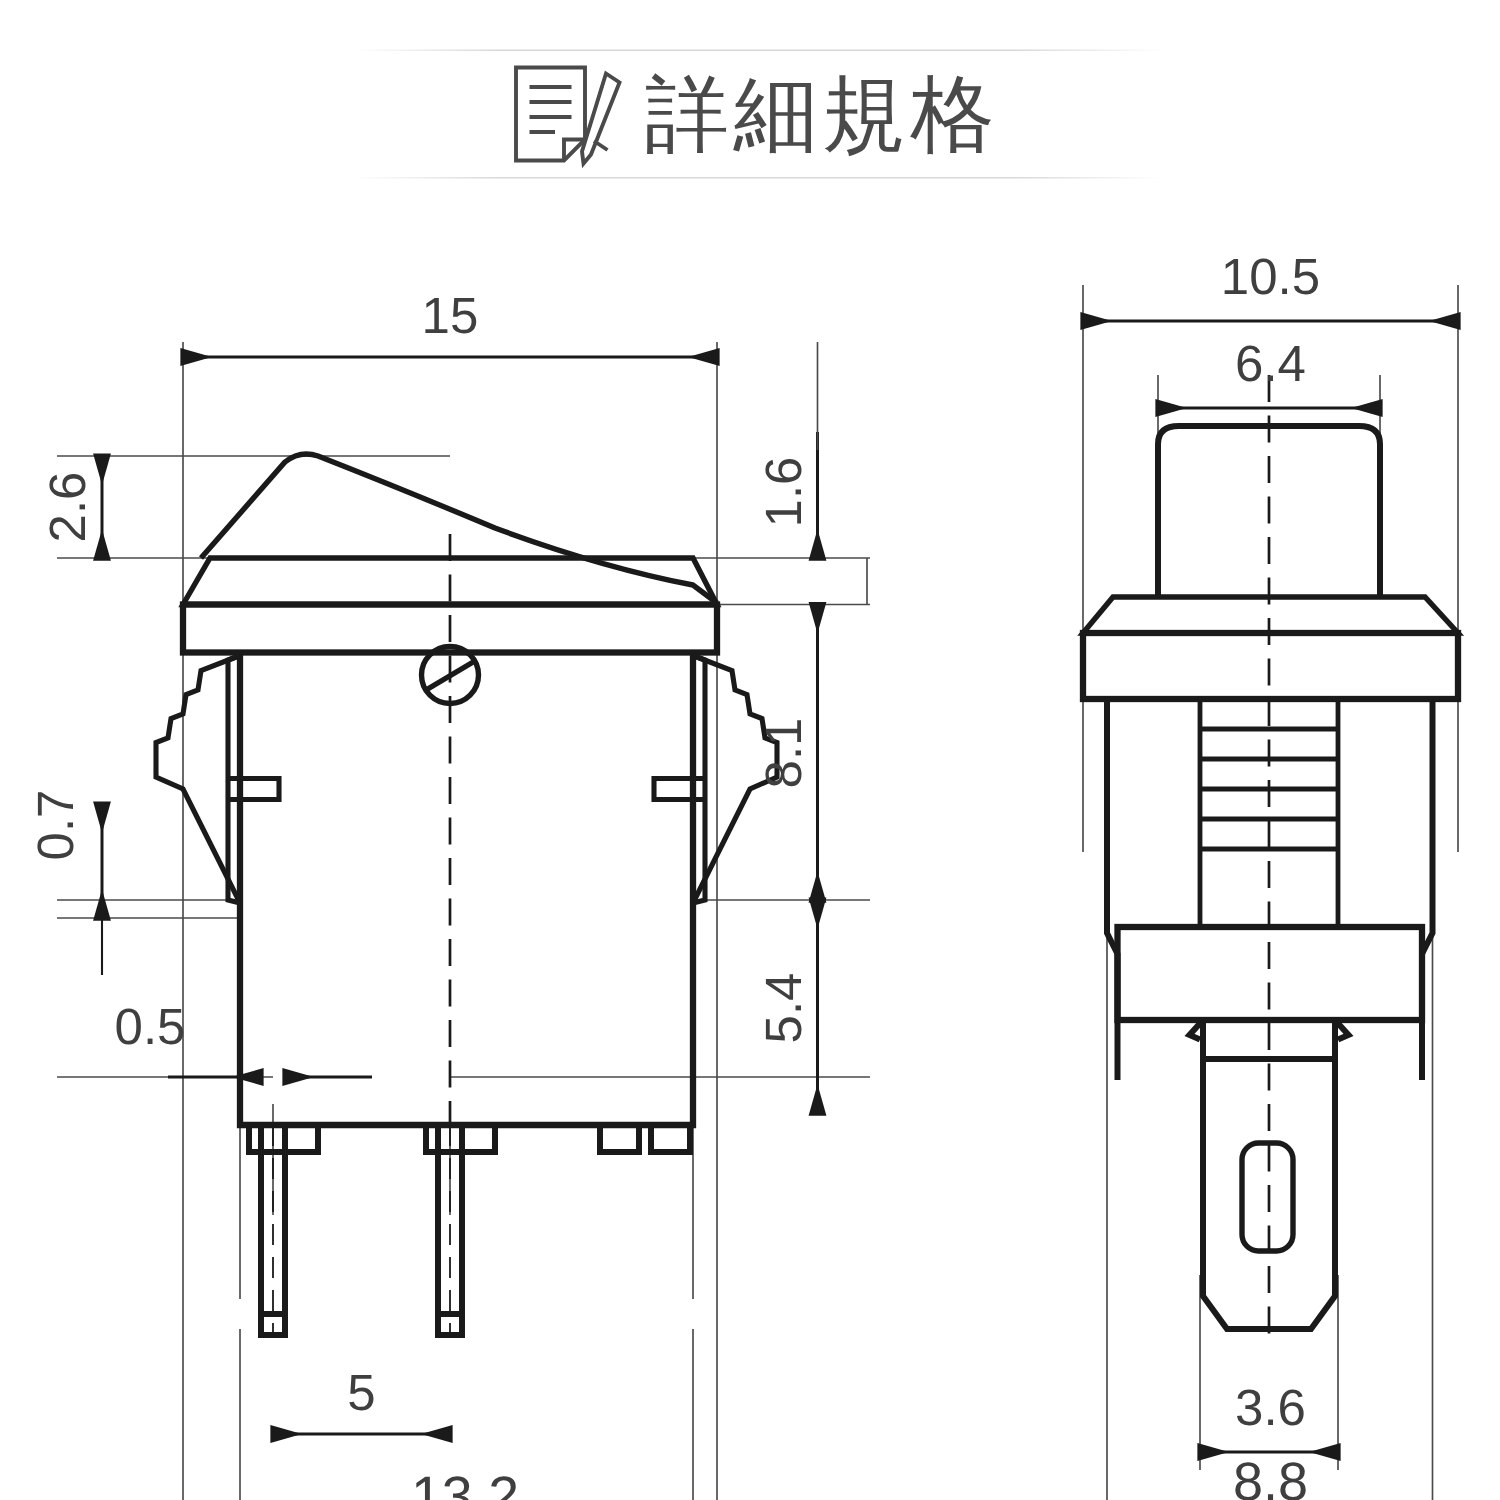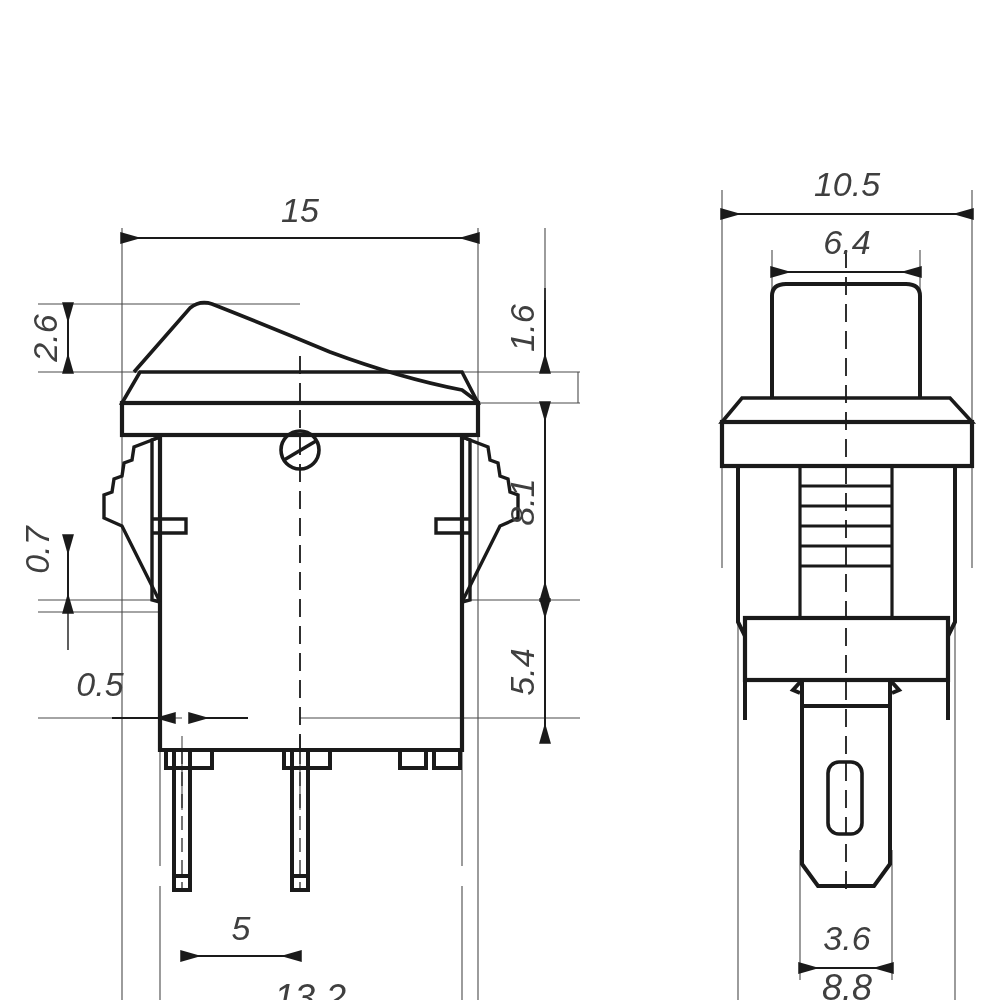--- a/index.html
+++ b/index.html
@@ -29,30 +29,55 @@
     display:flex;align-items:center;justify-content:center;gap:4px;
   }
   #doc-pen-icon{display:block;}
   #title-text{
     font-size:56px;line-height:1;letter-spacing:3px;
     color:#4a4a4a;font-weight:400;white-space:nowrap;
     font-family:"DejaVu Sans","Liberation Sans",sans-serif;
   }
 
   
-  #drawing{position:absolute;left:0;top:150px;width:1000px;height:850px;font-style:italic;}
+  #drawing{position:absolute;left:0;top:150px;width:1000px;height:850px;}
   #drawing svg{display:block;}
 
   .no-sel{user-select:none;}
 </style>
 </head>
 <body>
 
 <div id="page">
 
+  <div id="header">
+    <div class="rule top"></div>
+    <div class="rule bot"></div>
+
+    <div id="title-row">
+
+      <svg id="doc-pen-icon" width="92" height="72" viewBox="0 0 92 72">
+        <g fill="none" stroke="#4a4a4a" stroke-width="2.6" stroke-linejoin="miter">
+
+          <path d="M10 4 H56 V52 L42 66 H10 Z"></path>
+          <path d="M56 52 H42 V66"></path>
+
+          <line x1="19" y1="17" x2="47" y2="17"></line>
+          <line x1="19" y1="27" x2="47" y2="27"></line>
+          <line x1="19" y1="37" x2="47" y2="37"></line>
+          <line x1="19" y1="47" x2="36" y2="47"></line>
+
+          <path d="M70 8 L79 14 L60 62 L55 68 L54 60 Z"></path>
+          <line x1="62" y1="53" x2="71" y2="59"></line>
+        </g>
+      </svg>
+
+      <span id="title-text" class="no-sel">詳細規格</span>
+    </div>
+  </div>
 
   <div id="drawing">
     <svg width="1000" height="850" viewBox="0 0 1000 850">
 
       <defs>
         <marker id="arrIn" viewBox="0 0 12 8" refX="11" refY="4" markerWidth="11" markerHeight="7" orient="auto-start-reverse">
           <path d="M0 4 L12 0.6 L12 7.4 Z" fill="#1a1a1a"></path>
         </marker>
       </defs>
 

